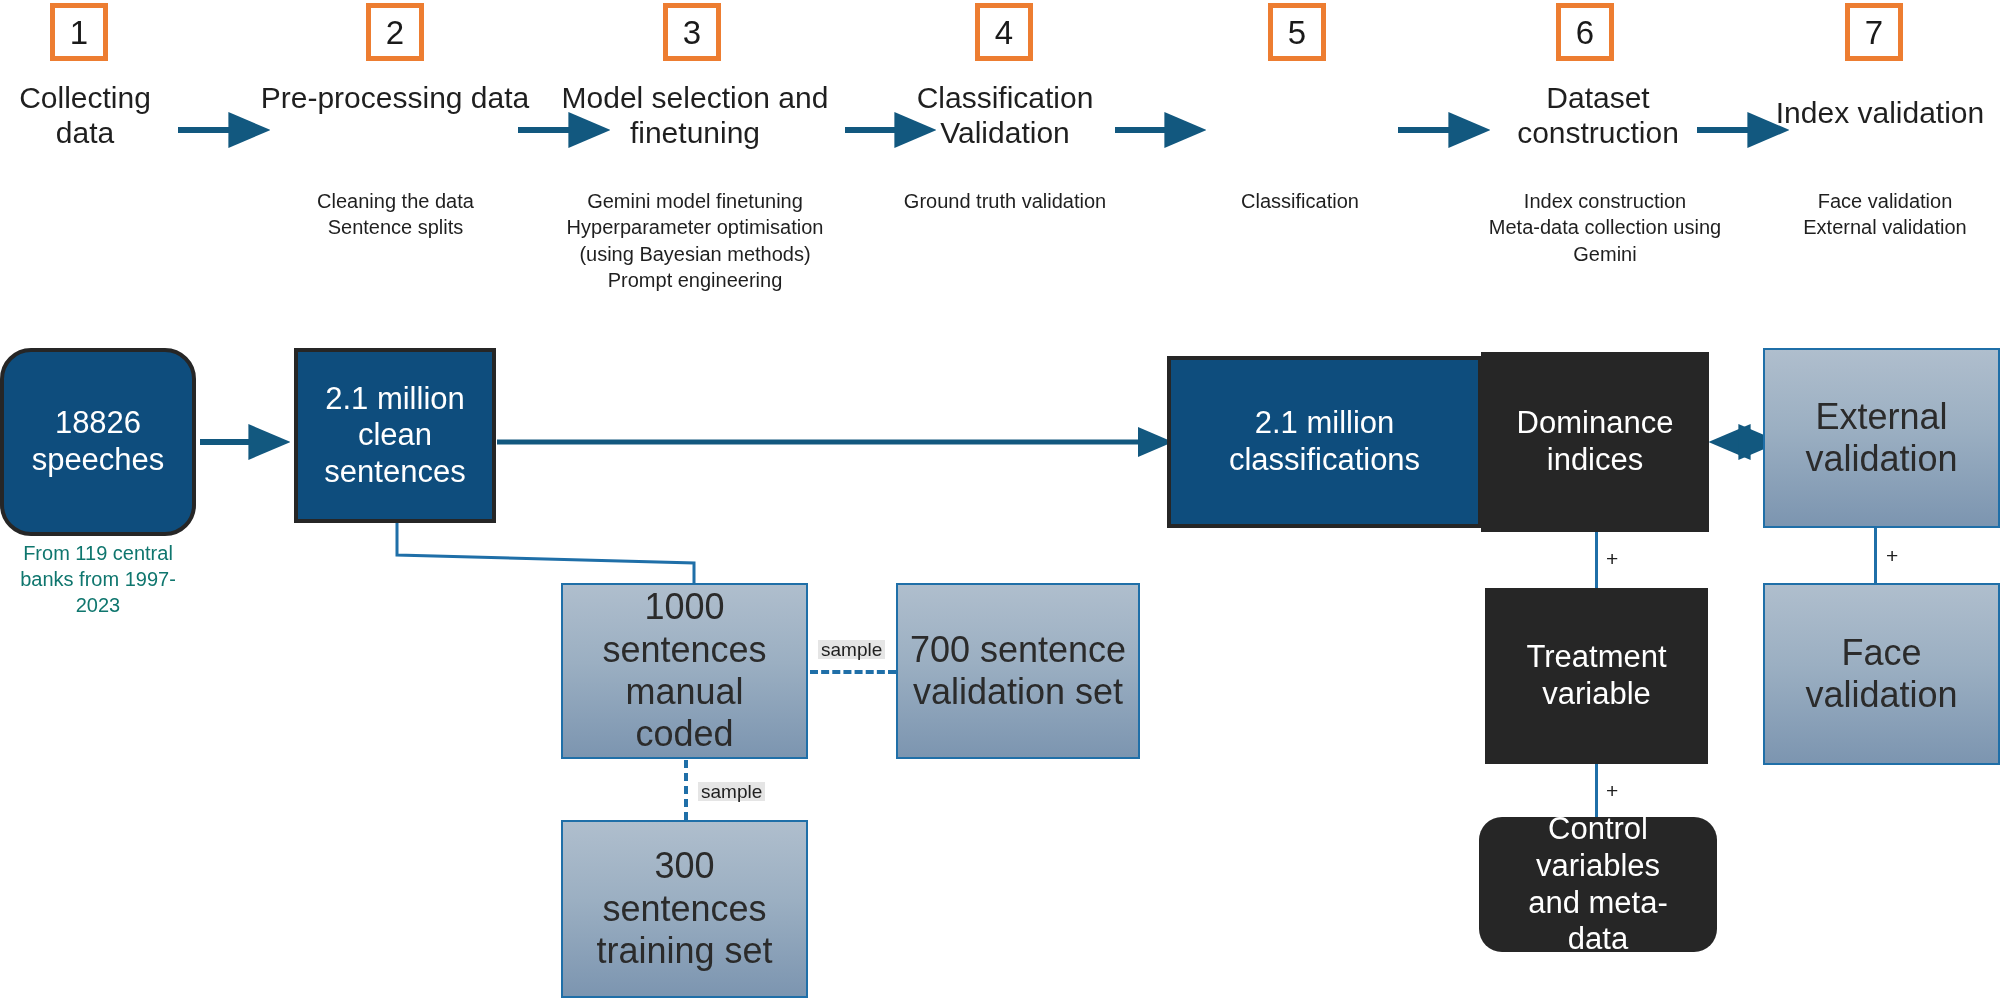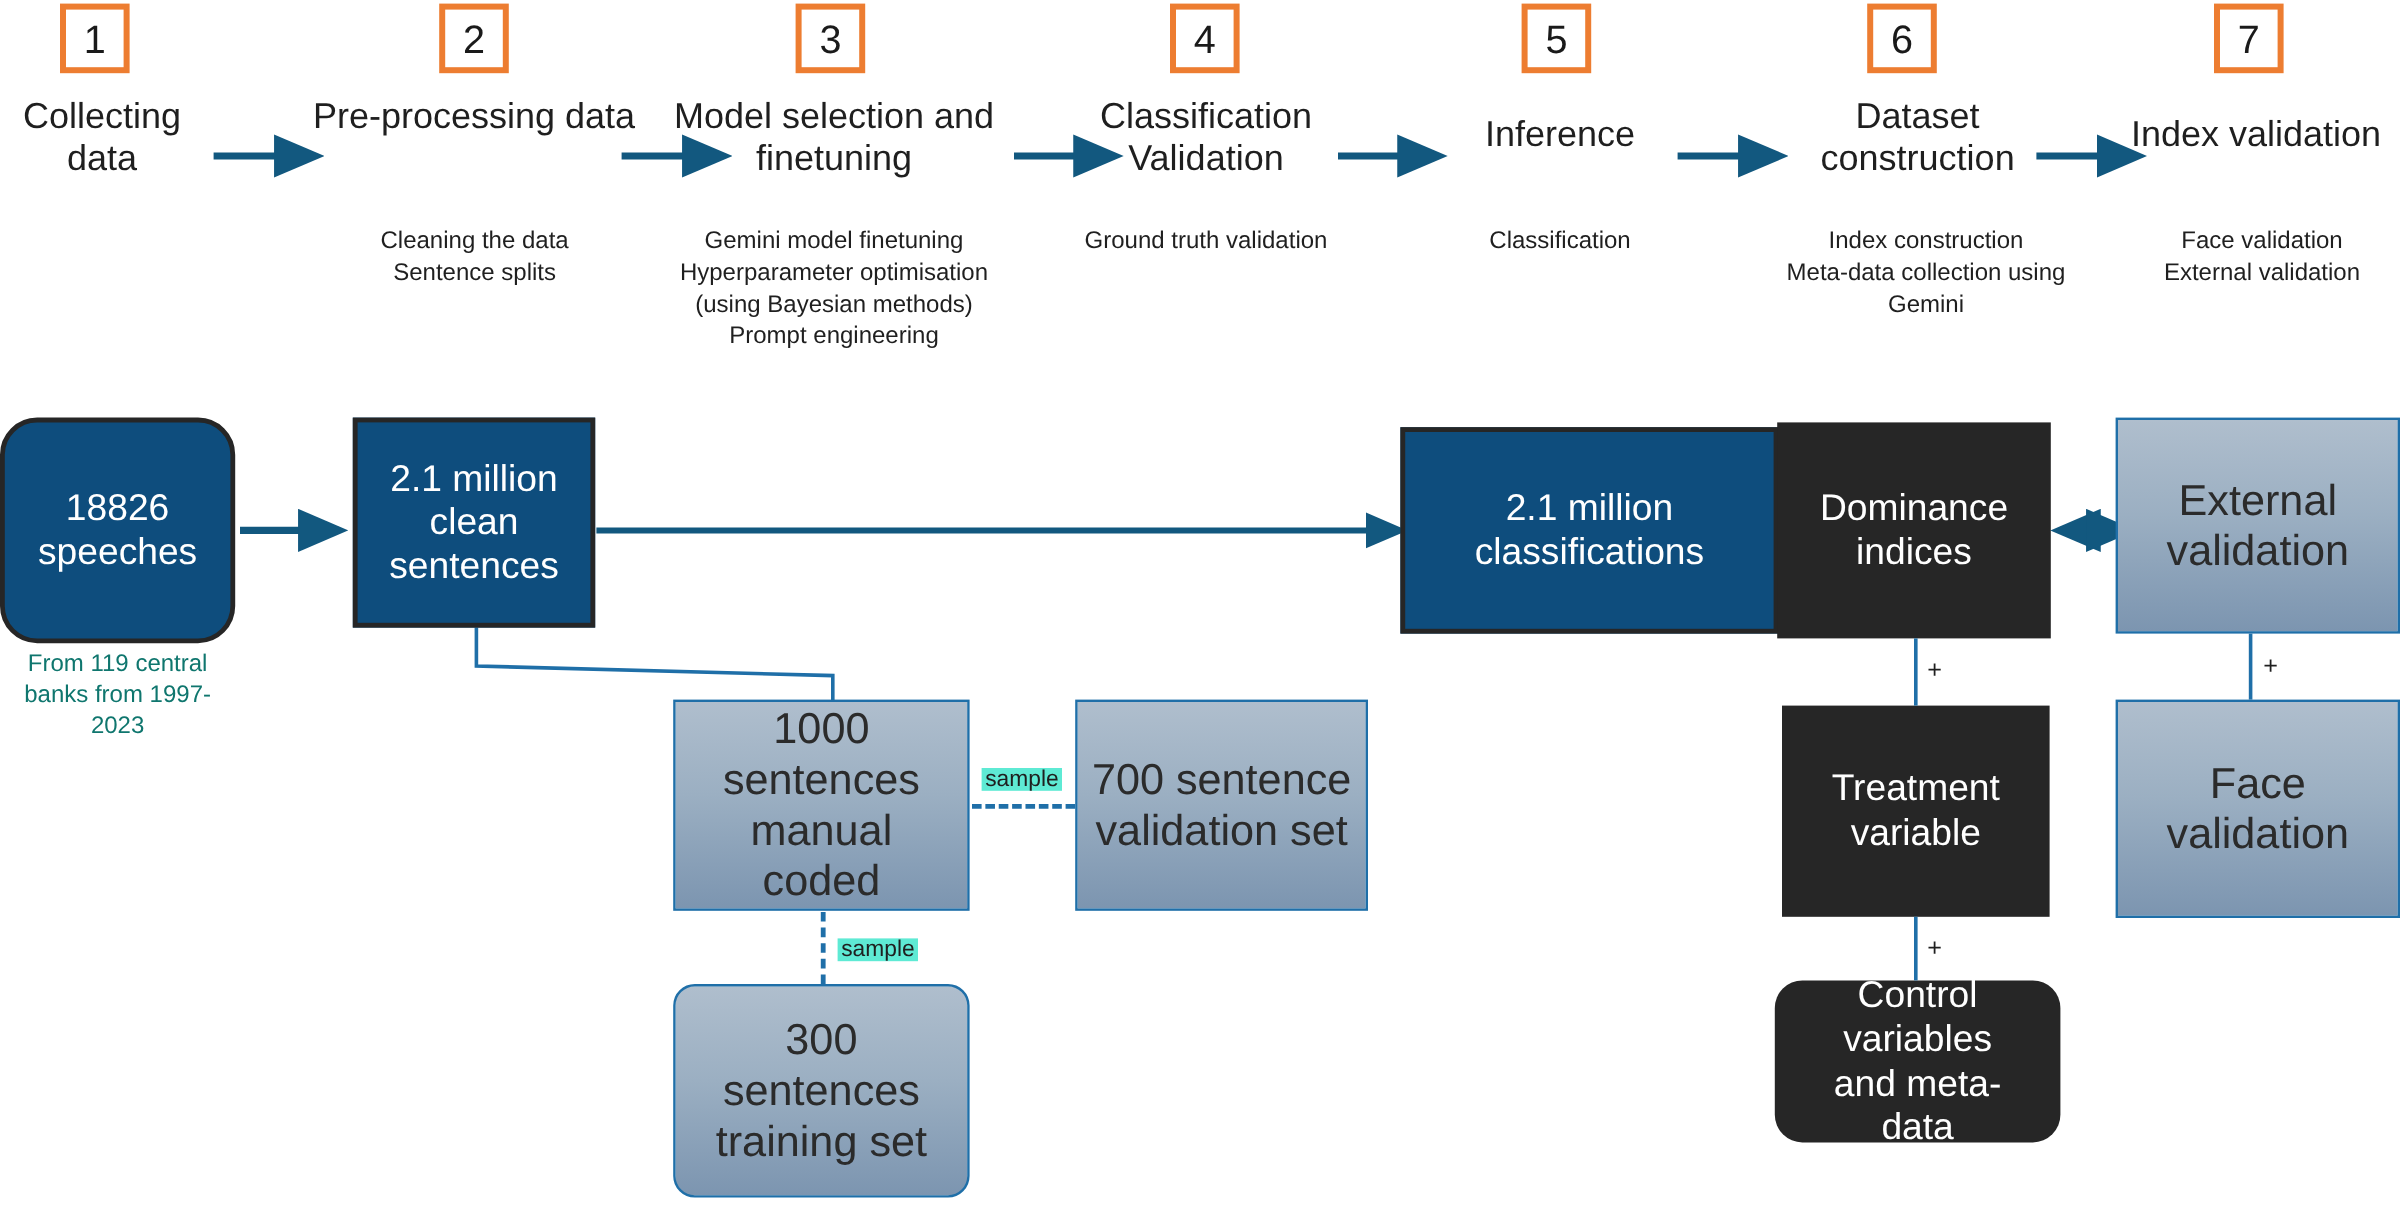--- a/index.html
+++ b/index.html
@@ -108,21 +108,21 @@
   }
   .conn-dashed-v {
     position: absolute;
     width: 0;
     border-left: 4px dashed #1F6FA8;
   }
   .conn-label {
     position: absolute;
     font-size: 19px;
     color: #1f1f1f;
-    background: #5eead4;
+    background: #e5e5e5;
     padding: 0 3px;
     line-height: 1;
   }
   .plus-label {
     position: absolute;
     font-size: 21px;
     color: #1f1f1f;
     line-height: 1;
   }
 
@@ -195,21 +195,20 @@
     </div>
 
   <div class="step-title" style="left:0px;    top:80px;  width:170px;">Collecting
 data</div>
   <div class="step-title" style="left:260px;  top:80px;  width:270px;">Pre-processing
 data</div>
   <div class="step-title" style="left:550px;  top:80px;  width:290px;">Model selection
 and finetuning</div>
   <div class="step-title" style="left:880px;  top:80px;  width:250px;">Classification
 Validation</div>
-  <div class="step-title" style="left:1190px; top:95px;  width:220px;">Inference</div>
   <div class="step-title" style="left:1468px; top:80px;  width:260px;">Dataset
 construction</div>
   <div class="step-title" style="left:1755px; top:95px;  width:250px;">Index validation</div>
 
   <div class="step-sub" style="left:525px;  top:188px; width:340px;">Gemini model finetuning
 Hyperparameter optimisation
 (using Bayesian methods)
 Prompt engineering</div>
   <div class="step-sub" style="left:248px;  top:188px; width:295px;">Cleaning the data
 Sentence splits</div>
@@ -232,21 +231,21 @@
 sentences</div>
 
   <div class="box box-lightblue" style="left:561px; top:583px; width:247px; height:176px;">1000
 sentences
 manual
 coded</div>
 
   <div class="box box-lightblue" style="left:896px; top:583px; width:244px; height:176px;">700 sentence
 validation set</div>
 
-  <div class="box box-lightblue" style="left:561px; top:820px; width:247px; height:178px;border-radius:18px;">300
+  <div class="box box-lightblue" style="left:561px; top:820px; width:247px; height:178px;">300
 sentences
 training set</div>
 
   <div class="box box-darkblue" style="left:1167px; top:356px; width:315px; height:172px;">2.1 million
 classifications</div>
 
   <div class="box box-black" style="left:1481px; top:352px; width:228px; height:180px;">Dominance
 indices</div>
 
   <div class="box box-black" style="left:1485px; top:588px; width:223px; height:176px;">Treatment

